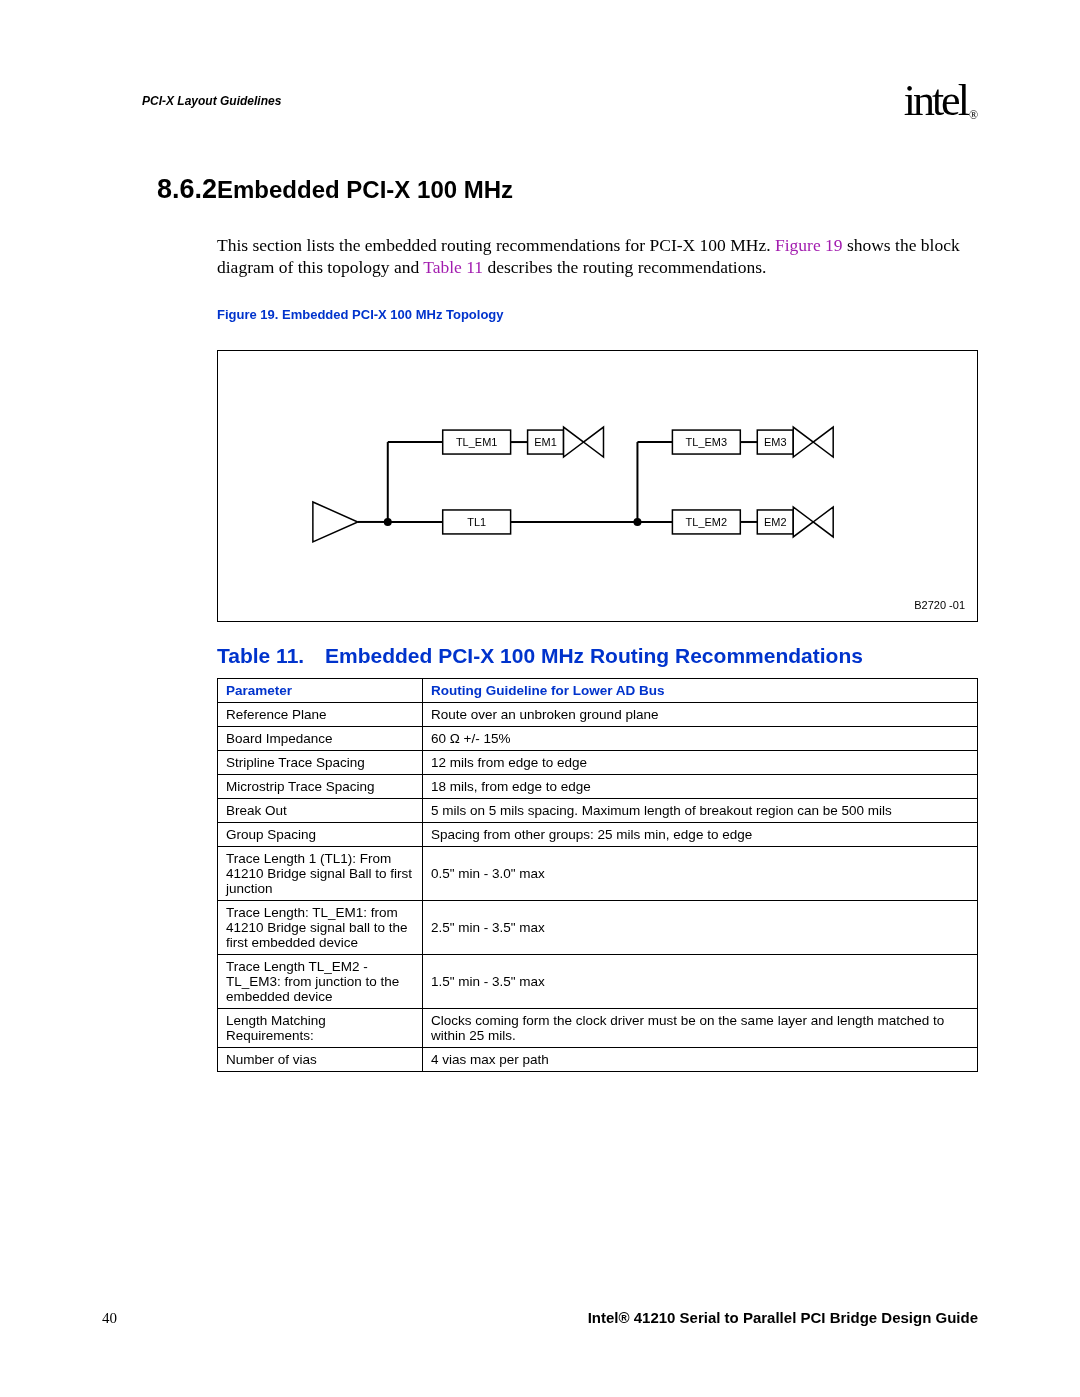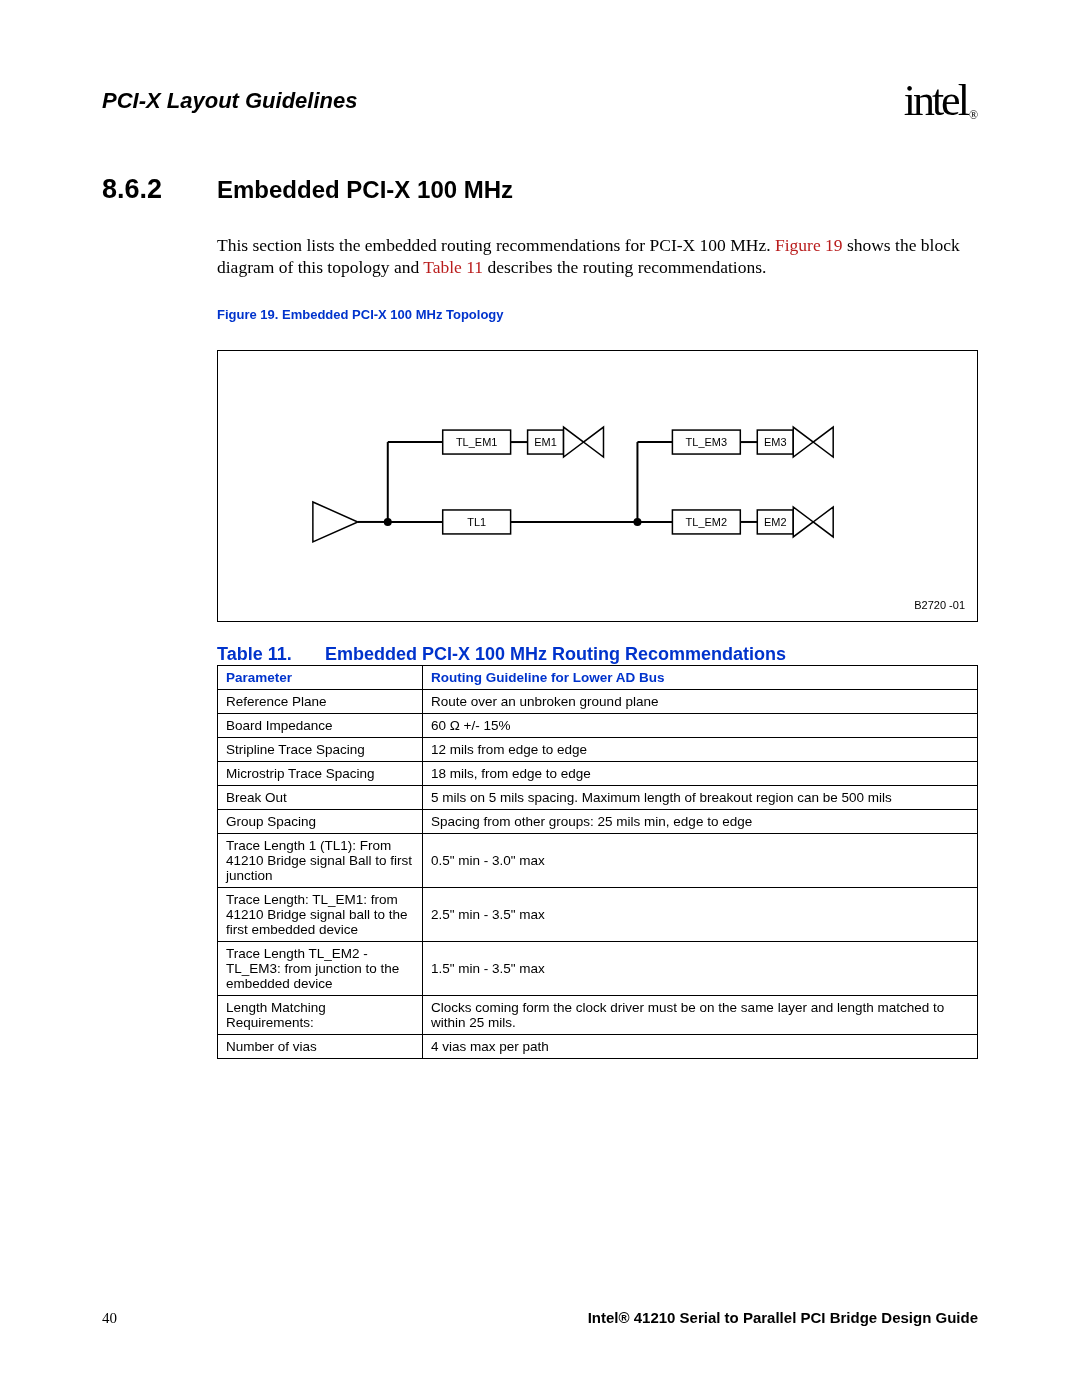--- a/index.html
+++ b/index.html
@@ -21,21 +21,22 @@
   }
   .header-row {
     display: flex;
     justify-content: space-between;
     align-items: center;
     margin-bottom: 48px;
   }
   .header-title {
     font-style: italic;
     font-weight: bold;
-    font-size: 22px;
+    font-size: 12px;
+    margin-left: 40px;
   }
   .logo {
     font-family: Georgia, 'Times New Roman', serif;
   }
   .logo .brand {
     font-size: 44px;
     font-weight: normal;
     letter-spacing: -3px;
   }
   .logo .reg {
@@ -46,34 +47,35 @@
   .section-row {
     display: flex;
     align-items: baseline;
     margin-bottom: 30px;
   }
   .section-number {
     font-weight: bold;
     font-size: 27px;
     width: 115px;
     flex: none;
+    text-align: right;
   }
   .section-title {
     font-weight: bold;
     font-size: 24px;
   }
   .body-text {
     margin-left: 115px;
     font-family: "Times New Roman", Times, serif;
     font-size: 17.5px;
     line-height: 1.25;
     margin-bottom: 28px;
   }
   .body-text .link {
-    color: #b91c1c;
+    color: #a21caf;
   }
   .fig-title {
     font-weight: bold;
     color: #0033cc;
     font-size: 13px;
     margin-left: 115px;
     margin-bottom: 28px;
   }
   .figure-box {
     margin-left: 115px;
@@ -92,21 +94,22 @@
   }
   .wire { stroke:#000; stroke-width:2; fill:none; }
   .box { fill:#fff; stroke:#000; stroke-width:1.5; }
   .node { fill:#000; }
   .devtxt { font-family: Arial, sans-serif; font-size:11px; text-anchor:middle; dominant-baseline:middle; }
   .table-title-row {
     display: flex;
     margin-left: 115px;
     font-weight: bold;
     color: #0033cc;
-    font-size: 18px;
+    font-size: 21px;
+    margin-bottom: 10px;
   }
   .table-title-row .tn { width: 108px; flex:none; }
   table.rec {
     margin-left: 115px;
     border-collapse: collapse;
     width: calc(100% - 115px);
     font-size: 13.5px;
     font-family: Arial, Helvetica, sans-serif;
   }
   table.rec th, table.rec td {

